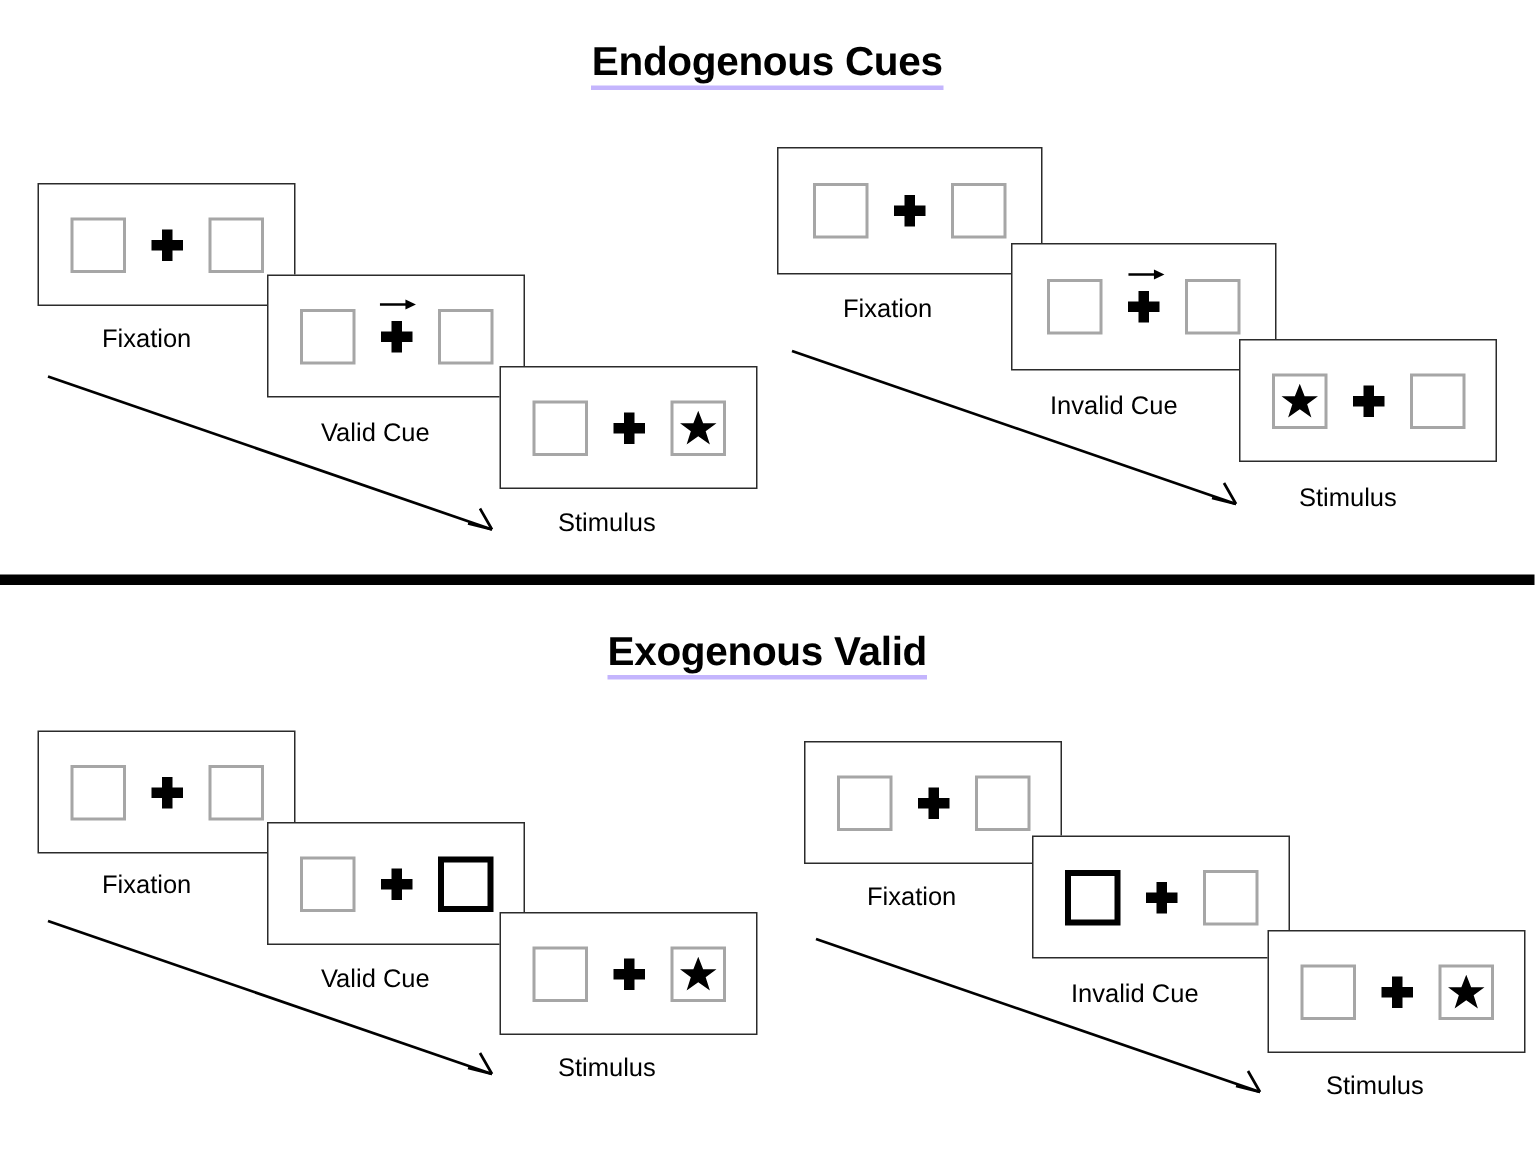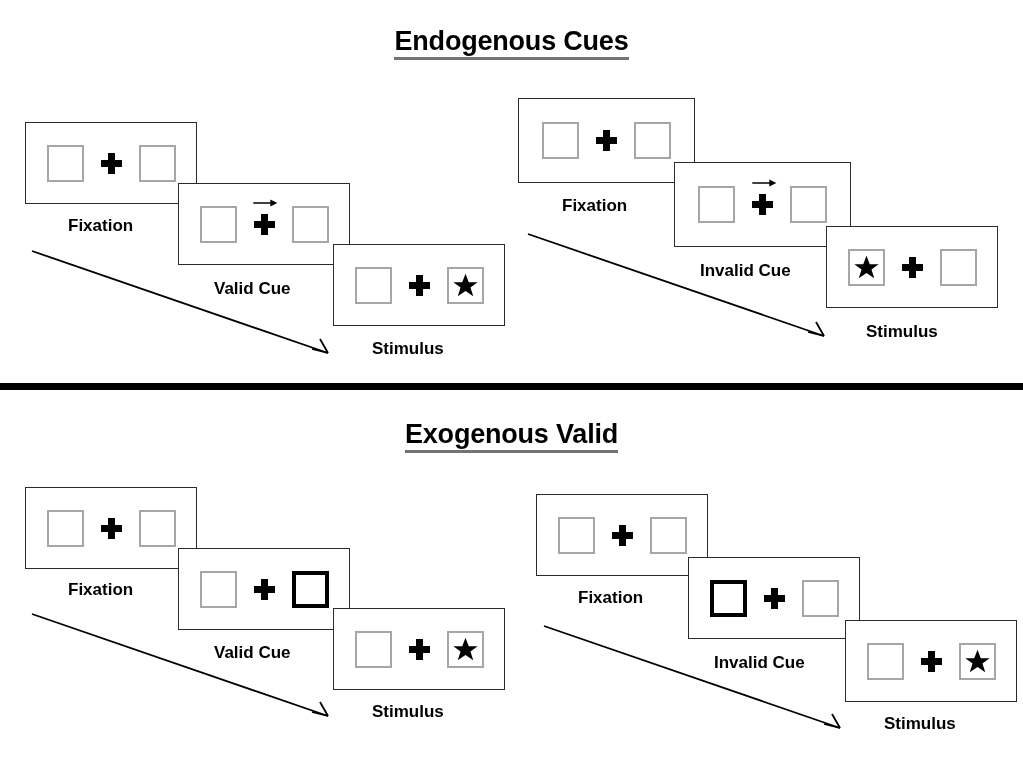--- a/index.html
+++ b/index.html
@@ -18,21 +18,21 @@
   .section-title {
     position: absolute;
     width: 100%;
     text-align: center;
     font-weight: bold;
     font-size: 27px;
     color: #000000;
     letter-spacing: -0.2px;
   }
   .section-title span {
-    border-bottom: 3px solid #737373;
+    border-bottom: 3px solid #c4b5fd;
     padding-bottom: 1px;
   }
 
   .divider {
     position: absolute;
     left: 0;
     width: 1023px;
     height: 7px;
     background: #000000;
   }
@@ -109,21 +109,21 @@
   }
   .cue-arrow {
     position: absolute;
     top: -17px;
     left: 50%;
     transform: translateX(-45%);
   }
 
   .panel-label {
     position: absolute;
-    font-weight: bold;
+    font-weight: normal;
     font-size: 17px;
     color: #000000;
     white-space: nowrap;
     z-index: 3;
   }
 
   .time-arrow {
     position: absolute;
     z-index: 1;
   }

